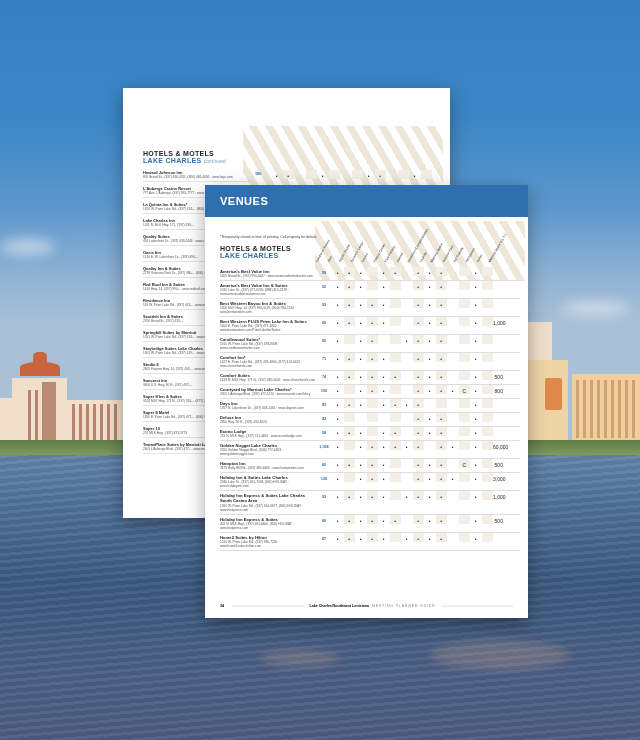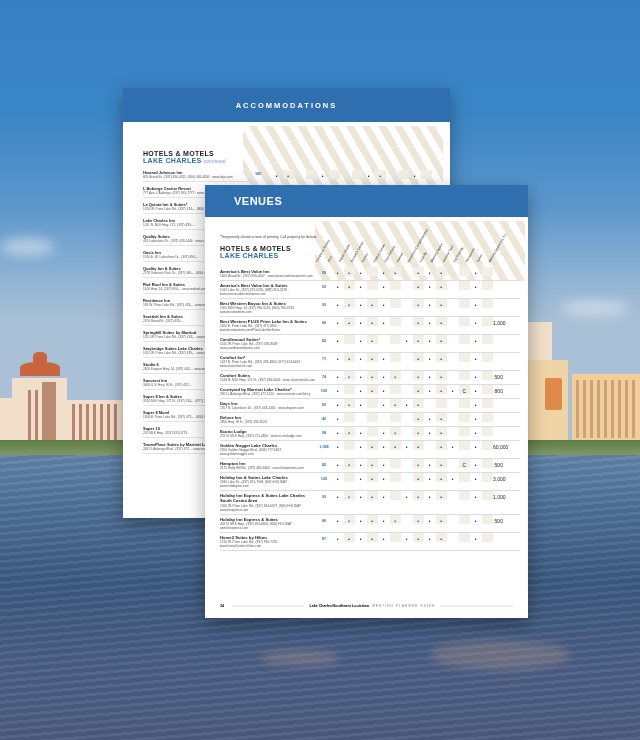--- a/index.html
+++ b/index.html
@@ -24,21 +24,21 @@
   .roof { position: absolute; background: #c8653f; border-radius: 40% 40% 0 0; }
 
   
   .page { position: absolute; background: #fff; box-shadow: 0 6px 18px rgba(0,0,0,0.35); }
   .page-back { left: 123px; top: 88px; width: 327px; height: 430px; }
   .page-front { left: 205px; top: 185px; width: 323px; height: 433px; }
 
   .band { background: #2f6eaf; color: #fff; }
   .page-back .band { height: 34px; display:flex; align-items:center; justify-content:center;
     font-size: 7.5px; letter-spacing: 2px; font-weight: bold; }
-  .page-front .band { height: 32px; display:flex; align-items:center; padding-left: 29px;
+  .page-front .band { height: 32px; display:flex; align-items:center; padding-left: 15px;
     font-size: 11px; letter-spacing: 0.5px; font-weight: bold; }
 
   .sec-title { font-weight: bold; color: #222; font-size: 7px; letter-spacing: .3px; }
   .sec-sub { font-weight: bold; color: #2f6eaf; font-size: 7px; letter-spacing: .3px; }
   .sec-sub .cont { font-weight: normal; font-style: italic; font-size: 4.5px; color:#6b8fbf; }
 
   .stripes { position: absolute; height: 60px;
     background: repeating-linear-gradient(60deg, transparent 0 7px, #ede6d9 7px 14px); }
   .colhead-row { position: absolute; display: flex; }
   .colhead { width: 11.5px; height: 40px; position: relative; }
@@ -98,23 +98,20 @@
   </div>
   <div class="shore" style="left:0;width:123px"></div>
   <div class="shore" style="left:528px;width:112px"></div>
 
   <div class="water"></div>
   <div class="water-glint" style="left:430px;top:640px;width:140px;height:30px"></div>
   <div class="water-glint" style="left:260px;top:650px;width:80px;height:16px"></div>
 </div>
 
 <div class="page page-back">
-  <div class="band">
-    <span>ACCOMMODATIONS</span>
-  </div>
   <div class="stripes" style="left:120px;top:38px;width:200px"></div>
   <div style="position:absolute;left:20px;top:62px">
     <div class="sec-title">HOTELS &amp; MOTELS</div>
     <div class="sec-sub">
       <span>LAKE CHARLES</span>
       <span class="cont">continued</span>
     </div>
   </div>
   <div style="position:absolute;left:132px;top:82px;display:flex">
     <span style="width:16px;font-size:3.8px;color:#2f6eaf;font-weight:bold;padding-top:2px">180</span>

